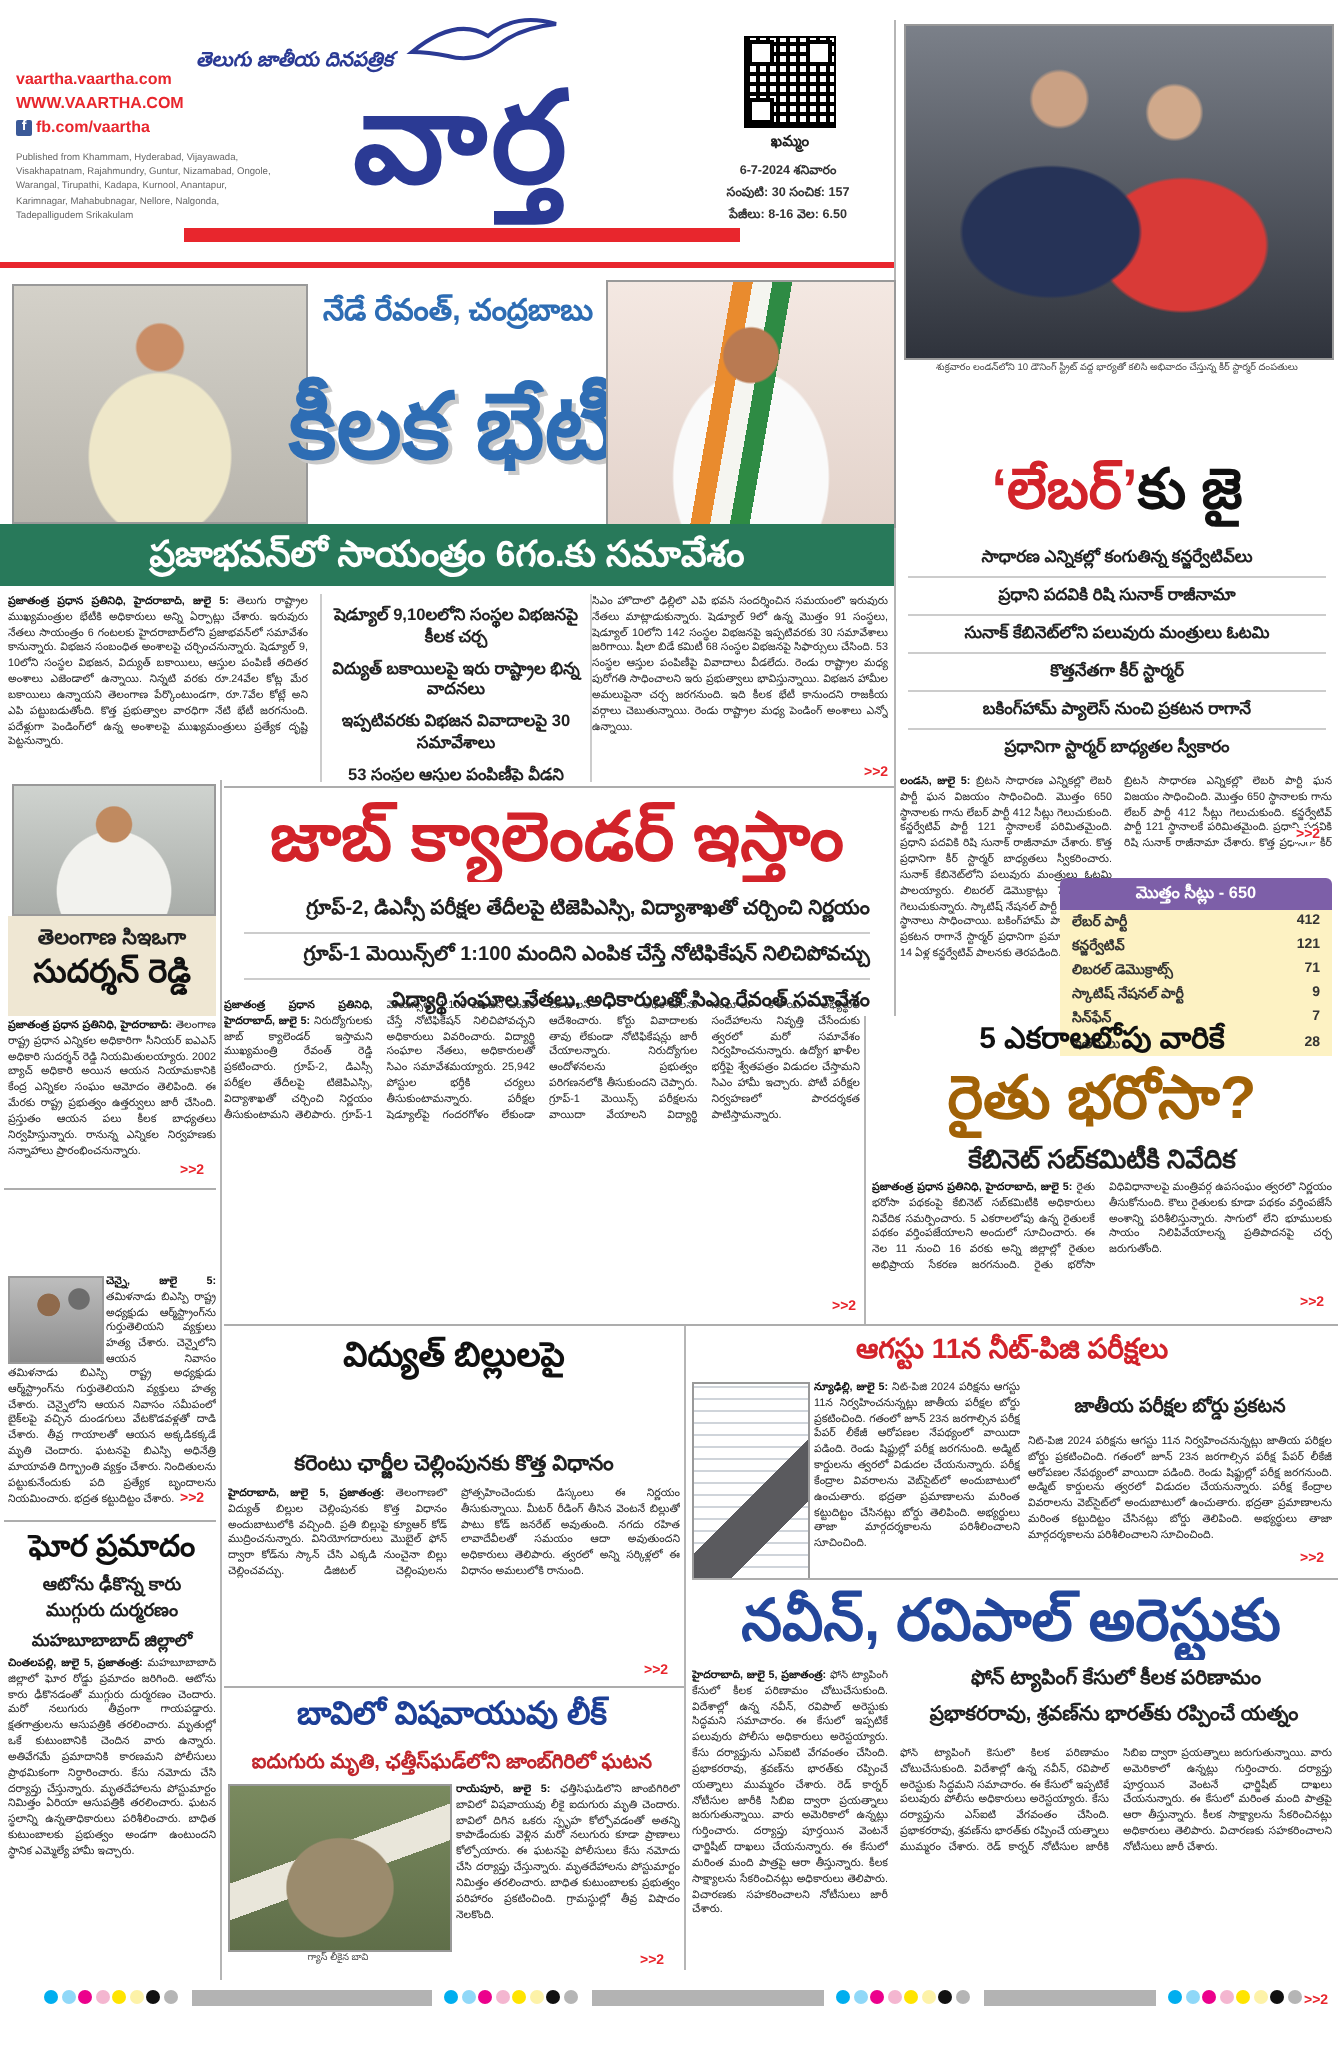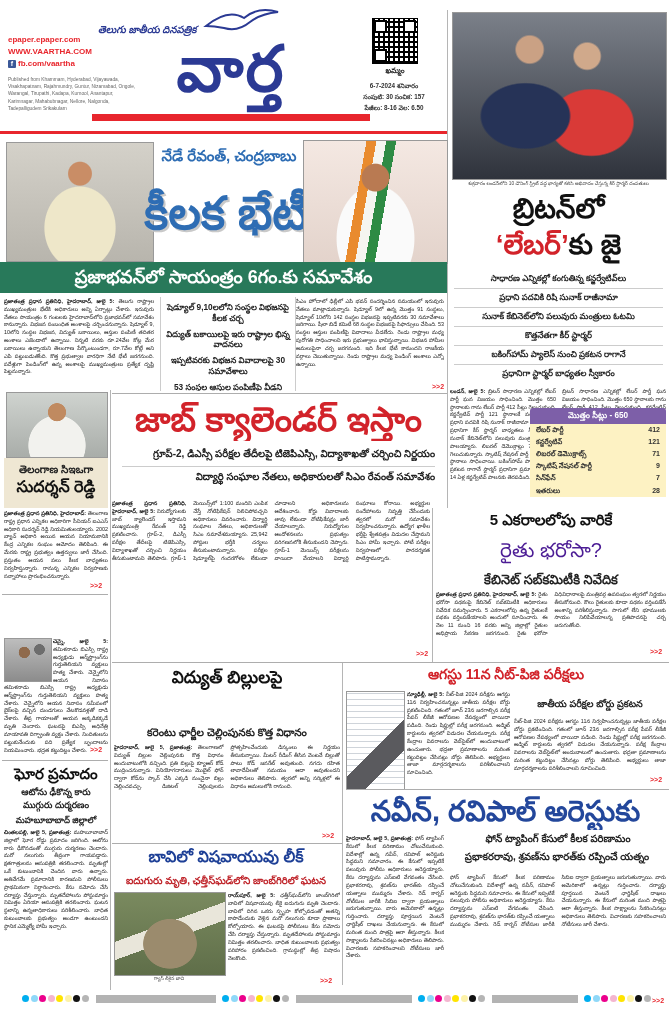--- a/index.html
+++ b/index.html
@@ -48,21 +48,21 @@
   .seat-head{background:var(--table-header-purple,#7d5fa8);color:#fff;font-size:8.2px;font-weight:bold;
              line-height:16px;text-align:center;border-radius:3px 3px 0 0;}
   .seat-body{background:var(--table-bg,#fdf2c3);}
   .seat-row{display:flex;justify-content:space-between;padding:1.6px 6px;font-size:7px;font-weight:bold;color:#333;}
   .job-head{font-size:34px;font-weight:800;color:var(--headline-red,#d2232a);line-height:44px;}
   .job-sub{font-size:10px;font-weight:bold;text-align:right;padding:4px 0;color:#222;}
   .job-sub.bb{border-bottom:0.5px solid #ccc;}
   .cols2{column-count:2;column-gap:7px;}
   .cols4{column-count:4;column-gap:7px;}
   .ry-kick{font-size:15px;font-weight:bold;color:#111;}
-  .ry-head{font-size:20px;font-weight:400;color:#4c1d95;line-height:40px;}
+  .ry-head{font-size:30px;font-weight:700;color:#a16207;line-height:40px;}
   .ry-sub{font-size:13px;font-weight:bold;color:#222;}
   .qr-kick{font-size:17px;font-weight:bold;color:#111;}
   .qr-head{font-size:27px;font-weight:800;color:var(--magenta,#e5007d);line-height:32px;}
   .qr-sub{font-size:10.5px;font-weight:bold;color:#222;}
   .neet-head{font-size:14px;font-weight:700;color:var(--headline-red,#d2232a);}
   .neet-sub{font-size:9.5px;font-weight:bold;color:#222;}
   .tap-head{font-size:29px;font-weight:800;color:var(--tapping-blue,#23479b);line-height:38px;}
   .tap-sub{font-size:10px;font-weight:bold;color:#222;}
   .well-head{font-size:16px;font-weight:800;color:var(--navy,#1d3f96);}
   .well-sub{font-size:10px;font-weight:bold;color:#c0272d;}
@@ -109,21 +109,21 @@
   .dots-group{position:absolute;display:flex;gap:1.5px;}
   .dot{width:7px;height:7px;border-radius:50%;display:inline-block;}
   .gray-bar{position:absolute;height:8px;background:#b3b3b3;}
 </style>
 </head>
 <body>
 
 <div class="page">
 
   <div class="abs" style="left:8px;top:34px;width:132px;">
-    <div class="red-link">epaper.epaper.com</div>
+    <div class="red-link">vaartha.vaartha.com</div>
     <div class="red-link">WWW.VAARTHA.COM</div>
     <div class="red-link"><span class="fb-ic">f</span><span>fb.com/vaartha</span></div>
   </div>
   <div class="abs pub ovh" style="left:8px;top:76px;width:128px;height:50px;">Published from Khammam, Hyderabad, Vijayawada, Visakhapatnam, Rajahmundry, Guntur, Nizamabad, Ongole, Warangal, Tirupathi, Kadapa, Kurnool, Anantapur, Karimnagar, Mahabubnagar, Nellore, Nalgonda, Tadepalligudem Srikakulam</div>
 
   <div class="abs tagline" style="left:98px;top:24px;">తెలుగు జాతీయ దినపత్రిక</div>
   <svg class="abs" style="left:200px;top:4px;" width="82" height="30" viewBox="0 0 82 30">
     <path d="M6 22 Q28 4 44 14 Q58 2 78 8 Q60 10 50 18 Q38 28 24 24 Q14 22 6 22 Z" fill="none" stroke="#2b3a94" stroke-width="2"></path>
   </svg>
   <div class="abs np-title ctr ovh" style="left:92px;top:26px;width:278px;height:88px;">వార్త</div>
@@ -157,39 +157,38 @@
     <div>షెడ్యూల్ 9,10లలోని సంస్థల విభజనపై కీలక చర్చ</div>
     <div>విద్యుత్ బకాయిలపై ఇరు రాష్ట్రాల భిన్న వాదనలు</div>
     <div>ఇప్పటివరకు విభజన వివాదాలపై 30 సమావేశాలు</div>
     <div>53 సంస్థల ఆస్తుల పంపిణీపై వీడని వివాదాలు</div>
   </div>
   <div class="abs body-txt jst ovh" style="left:296px;top:298px;width:148px;height:92px;">సిఎం హోదాలో ఢిల్లీలో ఎపి భవన్ సందర్శించిన సమయంలో ఇరువురు నేతలు మాట్లాడుకున్నారు. షెడ్యూల్ 9లో ఉన్న మొత్తం 91 సంస్థలు, షెడ్యూల్ 10లోని 142 సంస్థల విభజనపై ఇప్పటివరకు 30 సమావేశాలు జరిగాయి. షీలా బిడే కమిటీ 68 సంస్థల విభజనపై సిఫార్సులు చేసింది. 53 సంస్థల ఆస్తుల పంపిణీపై వివాదాలు వీడలేదు. రెండు రాష్ట్రాల మధ్య పురోగతి సాధించాలని ఇరు ప్రభుత్వాలు భావిస్తున్నాయి. విభజన హామీల అమలుపైనా చర్చ జరగనుంది. ఇది కీలక భేటీ కానుందని రాజకీయ వర్గాలు చెబుతున్నాయి. రెండు రాష్ట్రాల మధ్య పెండింగ్ అంశాలు ఎన్నో ఉన్నాయి.</div>
   <span class="jump" style="left:430px;top:383px;">&gt;&gt;2</span>
 
   <div class="abs photo ph-starmer" style="left:452px;top:12px;width:213px;height:166px;"></div>
   <div class="abs caption ctr ovh" style="left:452px;top:181px;width:213px;height:11px;">శుక్రవారం లండన్‌లోని 10 డౌనింగ్ స్ట్రీట్ వద్ద భార్యతో కలిసి అభివాదం చేస్తున్న కీర్ స్టార్మర్ దంపతులు</div>
-  <div class="abs lab-h1 ctr ovh" style="left:452px;top:193px;width:213px;height:33px;">బ్రిటన్‌లో</div>
   <div class="abs lab-h2 ctr ovh" style="left:452px;top:226px;width:213px;height:40px;">
     <span class="lab-red">‘లేబర్’</span><span>కు జై</span>
   </div>
   <div class="abs" style="left:454px;top:270px;width:209px;">
     <div class="subrow">సాధారణ ఎన్నికల్లో కంగుతిన్న కన్జర్వేటివ్‌లు</div>
     <div class="subrow">ప్రధాని పదవికి రిషి సునాక్ రాజీనామా</div>
     <div class="subrow">సునాక్ కేబినెట్‌లోని పలువురు మంత్రులు ఓటమి</div>
     <div class="subrow">కొత్తనేతగా కీర్ స్టార్మర్</div>
     <div class="subrow">బకింగ్‌హామ్ ప్యాలెస్ నుంచి ప్రకటన రాగానే</div>
     <div class="subrow last">ప్రధానిగా స్టార్మర్ బాధ్యతల స్వీకారం</div>
   </div>
   <div class="abs body-txt jst ovh" style="left:450px;top:388px;width:106px;height:118px;">
     <b>లండన్, జులై 5:</b> <span>బ్రిటన్ సాధారణ ఎన్నికల్లో లేబర్ పార్టీ ఘన విజయం సాధించింది. మొత్తం 650 స్థానాలకు గాను లేబర్ పార్టీ 412 సీట్లు గెలుచుకుంది. కన్జర్వేటివ్ పార్టీ 121 స్థానాలకే పరిమితమైంది. ప్రధాని పదవికి రిషి సునాక్ రాజీనామా చేశారు. కొత్త ప్రధానిగా కీర్ స్టార్మర్ బాధ్యతలు స్వీకరించారు. సునాక్ కేబినెట్‌లోని పలువురు మంత్రులు ఓటమి పాలయ్యారు. లిబరల్ డెమొక్రాట్లు 71 స్థానాలు గెలుచుకున్నారు. స్కాటిష్ నేషనల్ పార్టీ 9, సిన్‌ఫేన్ 7 స్థానాలు సాధించాయి. బకింగ్‌హామ్ ప్యాలెస్ నుంచి ప్రకటన రాగానే స్టార్మర్ ప్రధానిగా ప్రమాణం చేశారు. 14 ఏళ్ల కన్జర్వేటివ్ పాలనకు తెరపడింది.</span>
   </div>
   <div class="abs body-txt jst ovh" style="left:562px;top:388px;width:104px;height:38px;">బ్రిటన్ సాధారణ ఎన్నికల్లో లేబర్ పార్టీ ఘన విజయం సాధించింది. మొత్తం 650 స్థానాలకు గాను లేబర్ పార్టీ 412 సీట్లు గెలుచుకుంది. కన్జర్వేటివ్ పార్టీ 121 స్థానాలకే పరిమితమైంది. ప్రధాని పదవికి రిషి సునాక్ రాజీనామా చేశారు. కొత్త ప్రధానిగా కీర్ స్టార్మర్ బాధ్యతలు స్వీకరించారు. సునాక్ కేబినెట్‌లోని పలువురు మంత్రులు ఓటమి పాలయ్యారు. లిబరల్ డెమొక్రాట్లు 71 స్థానాలు గెలుచుకున్నారు. స్కాటిష్ నేషనల్ పార్టీ 9, సిన్‌ఫేన్ 7 స్థానాలు సాధించాయి. బకింగ్‌హామ్ ప్యాలెస్ నుంచి ప్రకటన రాగానే స్టార్మర్ ప్రధానిగా ప్రమాణం చేశారు. 14 ఏళ్ల కన్జర్వేటివ్ పాలనకు తెరపడింది.</div>
   <span class="jump" style="left:646px;top:414px;">&gt;&gt;2</span>
 
-  <div class="abs" style="left:530px;top:408px;width:136px;">
+  <div class="abs" style="left:530px;top:439px;width:136px;">
     <div class="seat-head ovh">మొత్తం సీట్లు - 650</div>
     <div class="seat-body">
       <div class="seat-row">
           <span>లేబర్ పార్టీ</span>
           <span>412</span>
         </div>
       <div class="seat-row">
           <span>కన్జర్వేటివ్</span>
           <span>121</span>
         </div>
@@ -209,20 +208,21 @@
           <span>ఇతరులు</span>
           <span>28</span>
         </div>
     </div>
   </div>
 
   <div class="abs hline" style="left:112px;top:393px;width:335px;"></div>
   <div class="abs job-head ctr ovh" style="left:112px;top:397px;width:333px;height:44px;">జాబ్ క్యాలెండర్ ఇస్తాం</div>
   <div class="abs" style="left:122px;top:444px;width:313px;">
     <div class="job-sub bb">గ్రూప్-2, డిఎస్సీ పరీక్షల తేదీలపై టిజెపిఎస్సి, విద్యాశాఖతో చర్చించి నిర్ణయం</div>
+    <div class="job-sub bb">గ్రూప్-1 మెయిన్స్‌లో 1:100 మందిని ఎంపిక చేస్తే నోటిఫికేషన్ నిలిచిపోవచ్చు</div>
     <div class="job-sub">విద్యార్థి సంఘాల నేతలు, అధికారులతో సిఎం రేవంత్ సమావేశం</div>
   </div>
   <div class="abs body-txt jst cols4 ovh" style="left:112px;top:500px;width:318px;height:158px;">
     <b>ప్రజాతంత్ర ప్రధాన ప్రతినిధి, హైదరాబాద్, జులై 5:</b> <span>నిరుద్యోగులకు జాబ్ క్యాలెండర్ ఇస్తామని ముఖ్యమంత్రి రేవంత్ రెడ్డి ప్రకటించారు. గ్రూప్-2, డిఎస్సీ పరీక్షల తేదీలపై టిజెపిఎస్సి, విద్యాశాఖతో చర్చించి నిర్ణయం తీసుకుంటామని తెలిపారు. గ్రూప్-1 మెయిన్స్‌లో 1:100 మందిని ఎంపిక చేస్తే నోటిఫికేషన్ నిలిచిపోవచ్చని అధికారులు వివరించారు. విద్యార్థి సంఘాల నేతలు, అధికారులతో సిఎం సమావేశమయ్యారు. 25,942 పోస్టుల భర్తీకి చర్యలు తీసుకుంటామన్నారు. పరీక్షల షెడ్యూల్‌పై గందరగోళం లేకుండా చూడాలని అధికారులను ఆదేశించారు. కోర్టు వివాదాలకు తావు లేకుండా నోటిఫికేషన్లు జారీ చేయాలన్నారు. నిరుద్యోగుల ఆందోళనలను ప్రభుత్వం పరిగణనలోకి తీసుకుందని చెప్పారు. గ్రూప్-1 మెయిన్స్ పరీక్షలను వాయిదా వేయాలని విద్యార్థి సంఘాలు కోరాయి. అభ్యర్థుల సందేహాలను నివృత్తి చేసేందుకు త్వరలో మరో సమావేశం నిర్వహించనున్నారు. ఉద్యోగ ఖాళీల భర్తీపై శ్వేతపత్రం విడుదల చేస్తామని సిఎం హామీ ఇచ్చారు. పోటీ పరీక్షల నిర్వహణలో పారదర్శకత పాటిస్తామన్నారు.</span>
   </div>
   <span class="jump" style="left:414px;top:650px;">&gt;&gt;2</span>
 
   <div class="abs vline" style="left:432px;top:508px;height:154px;"></div>
   <div class="abs ry-kick ctr ovh" style="left:436px;top:511px;width:230px;height:20px;">5 ఎకరాలలోపు వారికే</div>
   <div class="abs ry-head ctr ovh" style="left:436px;top:530px;width:230px;height:40px;">రైతు భరోసా?</div>

